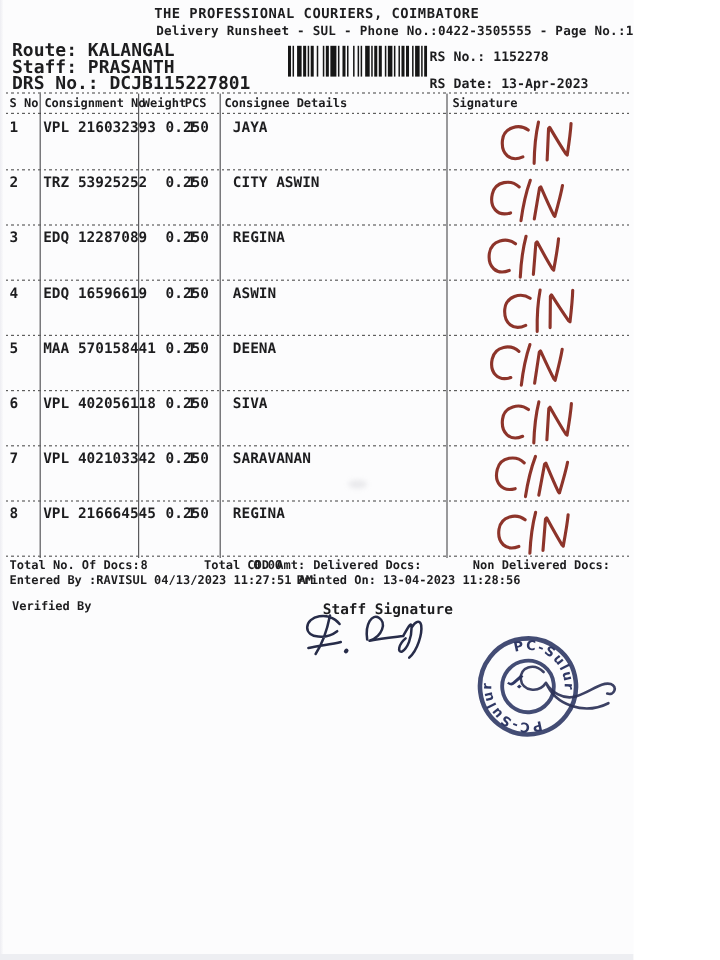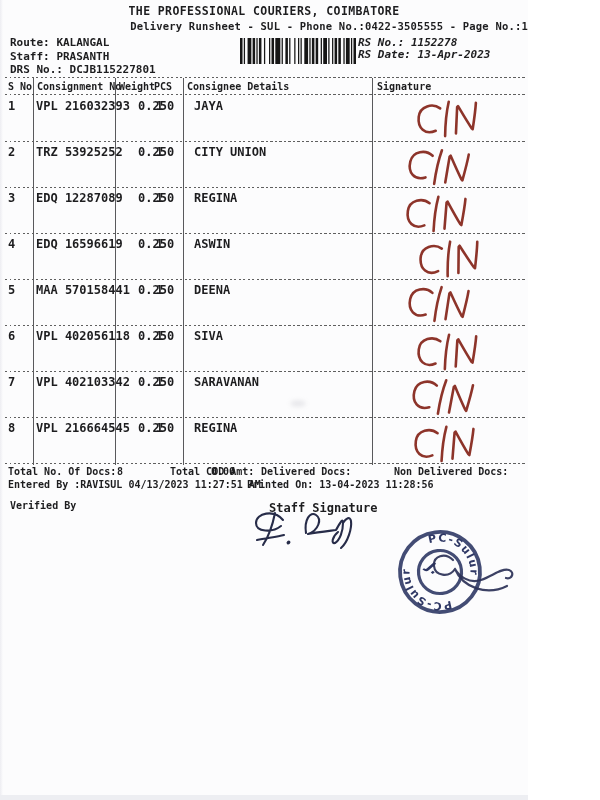--- a/index.html
+++ b/index.html
@@ -6,22 +6,22 @@
   .page{
     position:relative;width:528px;height:800px;overflow:hidden;
     background:#fcfcfd;
     font-family:"DejaVu Sans Mono","Liberation Mono",monospace;
     font-weight:bold;color:#1d1d1f;
     -webkit-font-smoothing:antialiased;
   }
   .t{position:absolute;white-space:pre;}
   .title{top:4px;left:0;right:0;text-align:center;font-size:11.5px;letter-spacing:.4px;}
   .subtitle{top:20px;left:0;right:0;text-align:right;font-size:10.5px;letter-spacing:.2px;}
-  .hleft{top:36px;left:10px;font-size:11px;line-height:13.5px;}
-  .hright{top:37px;left:358px;font-size:11px;line-height:12px;font-style:italic;}
+  .hleft{top:36px;left:10px;font-size:15px;line-height:13.5px;}
+  .hright{top:37px;left:358px;font-size:11px;line-height:22px;}
   .barcode{position:absolute;left:240px;top:38px;width:116px;height:26px;}
   .dash{position:absolute;height:1.4px;background:repeating-linear-gradient(90deg,#5f5f5f 0 2px,transparent 2px 4.5px);}
   .dash-top{left:5px;right:2px;top:77px;}
   .dash-colhead{left:5px;right:2px;top:94px;}
   .thead{top:81px;font-size:10px;}
   .th-sno{left:8px;} .th-con{left:37px;} .th-wt{left:119px;} .th-pcs{left:154px;} .th-consd{left:187px;} .th-sig{left:377px;}
   .vline{position:absolute;top:78px;height:387px;width:1.3px;background:#3c3c40;opacity:.85;}
   .vl1{left:33px;} .vl2{left:115px;} .vl3{left:183px;} .vl4{left:372px;}
   .tbody{position:absolute;left:5px;right:3px;top:96px;}
   .row{position:relative;height:46px;}
@@ -137,21 +137,21 @@
         <path d="M39 3 C36 13 34 25 33 37"></path>
         <path d="M44 35 C45 27 46 17 47 9 L48 8 C52 16 56 24 60 31 L61 32 C63 23 65 14 66 6"></path>
       </svg>
     </div>
 
     <div class="row">
       <span class="cell c-sno">2</span>
       <span class="cell c-con">TRZ 53925252</span>
       <span class="cell c-wt">0.250</span>
       <span class="cell c-pcs">1</span>
-      <span class="cell c-cons">CITY UNION</span>
+      <span class="cell c-cons">CITY ASWIN</span>
       <span class="sr">C/N</span>
       <svg class="cn" width="78" height="42" viewBox="0 0 70 42">
         <path d="M30 9 C23 3 10 5 8 16 C6 27 13 35 24 31"></path>
         <path d="M39 3 C36 13 34 25 33 37"></path>
         <path d="M44 35 C45 27 46 17 47 9 L48 8 C52 16 56 24 60 31 L61 32 C63 23 65 14 66 6"></path>
       </svg>
     </div>
 
     <div class="row">
       <span class="cell c-sno">3</span>

